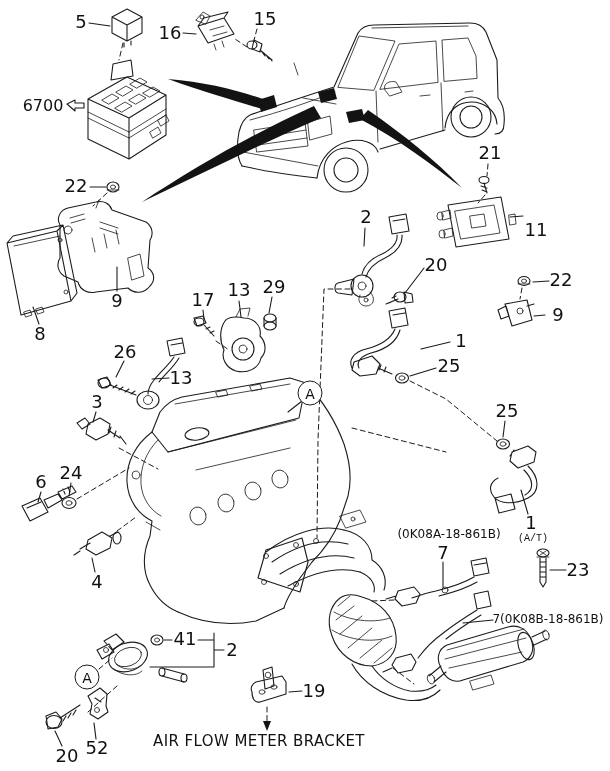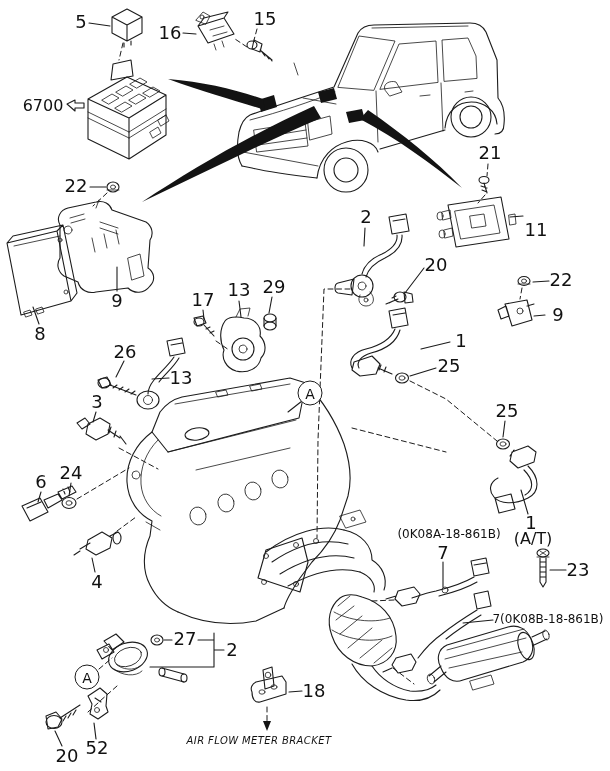--- a/index.html
+++ b/index.html
@@ -11,22 +11,22 @@
   .ln{fill:none;stroke:#1c1c1c;stroke-width:1.1;stroke-linecap:round;stroke-linejoin:round;}
   .thin{stroke-width:.8;}
   .ink{fill:#131313;stroke:none;}
   .dash{fill:none;stroke:#1c1c1c;stroke-width:1;stroke-dasharray:5 3.5;stroke-linecap:round;}
   .callout{
     position:absolute;transform:translate(-50%,-50%);
     font-size:18px;line-height:1;white-space:nowrap;color:#111;
   }
   .big{font-size:16px;}
   .note{font-size:12px;}
-  .tiny{font-size:16px;}
-  .caption{font-size:10px;letter-spacing:.4px;font-style:italic;}
+  .tiny{font-size:10px;font-family:Liberation Mono, monospace;}
+  .caption{font-size:15px;letter-spacing:.4px;}
   .view-marker{
     position:absolute;transform:translate(-50%,-50%);
     width:23px;height:23px;border:1.5px solid #1c1c1c;border-radius:50%;
     display:flex;align-items:center;justify-content:center;
     font-size:14px;line-height:1;background:#fff;
   }
 </style>
 </head>
 <body>
 
@@ -381,23 +381,23 @@
   <div class="callout" style="left:71px;top:473px">24</div>
   <div class="callout" style="left:41px;top:482px">6</div>
   <div class="callout" style="left:97px;top:582px">4</div>
   <div class="callout" style="left:507px;top:411px">25</div>
   <div class="callout" style="left:531px;top:523px">1</div>
   <div class="callout tiny" style="left:533px;top:539px">(A/T)</div>
   <div class="callout" style="left:578px;top:570px">23</div>
   <div class="callout note" style="left:449px;top:534px">(0K08A-18-861B)</div>
   <div class="callout" style="left:443px;top:553px">7</div>
   <div class="callout note" style="left:548px;top:619px">7(0K08B-18-861B)</div>
-  <div class="callout" style="left:185px;top:639px">27</div>
+  <div class="callout" style="left:185px;top:639px">41</div>
   <div class="callout" style="left:232px;top:650px">2</div>
-  <div class="callout" style="left:314px;top:691px">18</div>
+  <div class="callout" style="left:314px;top:691px">19</div>
   <div class="callout" style="left:67px;top:756px">20</div>
   <div class="callout" style="left:97px;top:748px">52</div>
 
   <div class="view-marker" style="left:310px;top:393px">A</div>
   <div class="view-marker" style="left:87px;top:677px">A</div>
 
   <div class="callout caption" style="left:259px;top:741px">AIR FLOW METER BRACKET</div>
 </div>
 
 </body></html>

